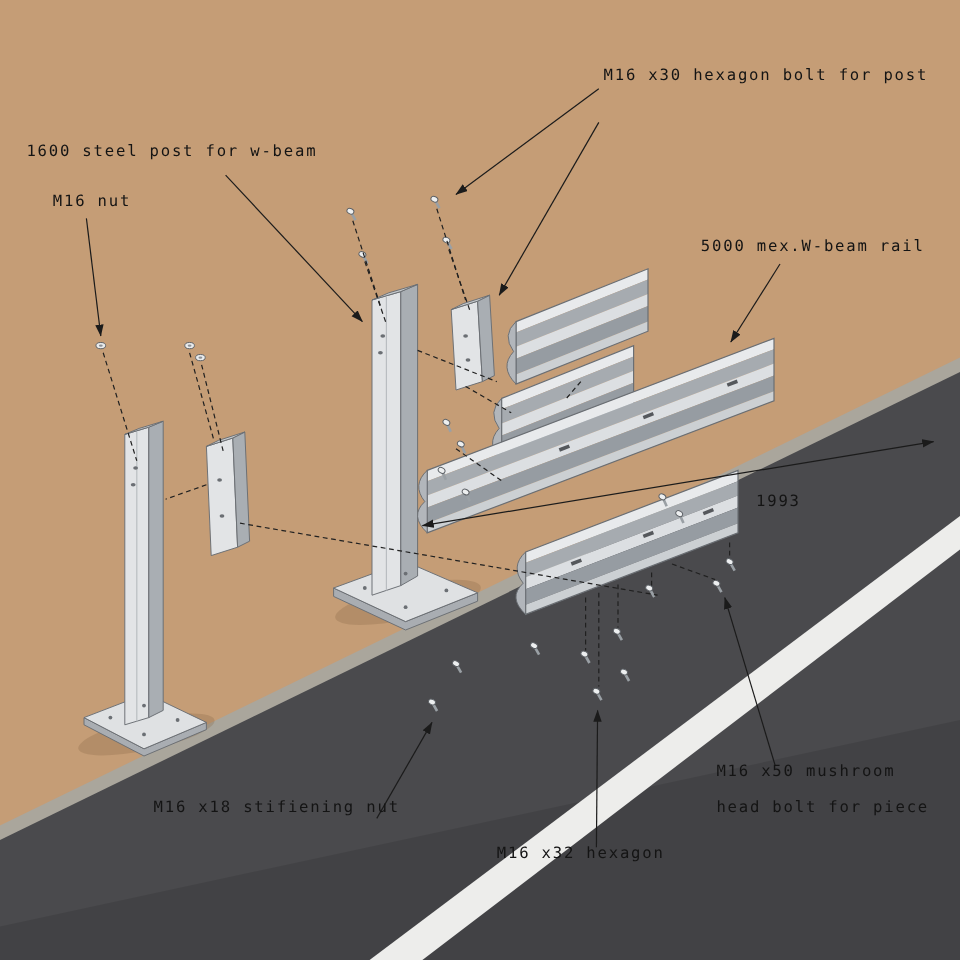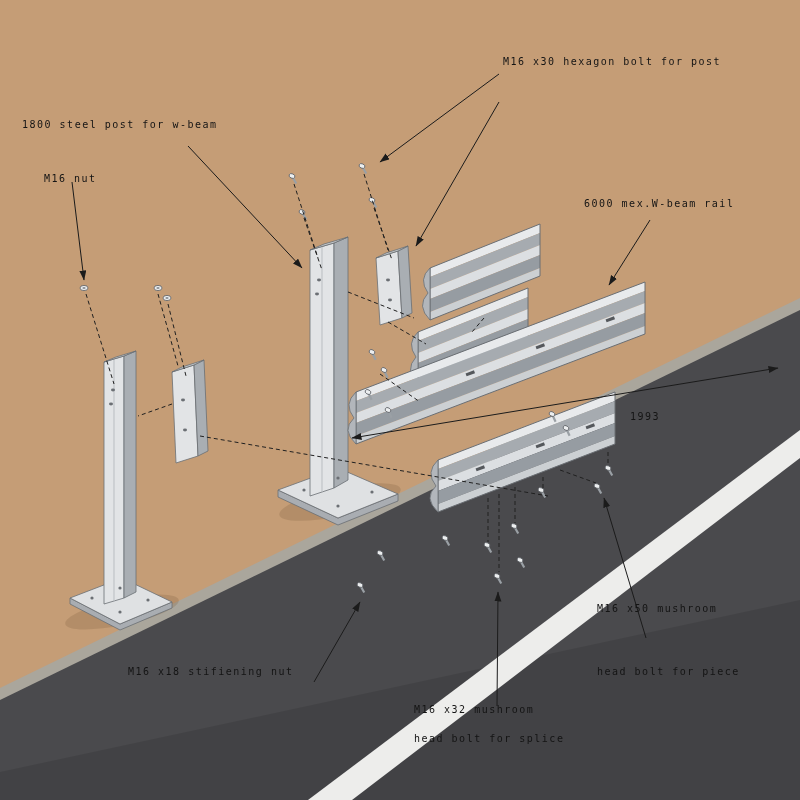--- a/index.html
+++ b/index.html
@@ -5,21 +5,21 @@
   html,body{margin:0;padding:0;background:#fff;}
   .stage{
     position:relative;
     width:800px;height:800px;
     overflow:hidden;
     font-family:"DejaVu Sans Mono","Liberation Mono",monospace;
   }
   .stage svg{position:absolute;left:0;top:0;}
   .label{
     position:absolute;
-    font-size:10px;
+    font-size:13px;
     letter-spacing:1.5px;
     color:#141414;
     white-space:nowrap;
     line-height:1;
   }
 </style>
 </head>
 <body>
 
 <div class="stage">
@@ -210,23 +210,22 @@
     <line x1="499" y1="102" x2="416" y2="246" marker-end="url(#arw)"></line>
     <line x1="650" y1="220" x2="609" y2="285" marker-end="url(#arw)"></line>
     <line x1="314" y1="682" x2="360" y2="602" marker-end="url(#arw)"></line>
     <line x1="497" y1="706" x2="498" y2="592" marker-end="url(#arw)"></line>
     <line x1="646" y1="638" x2="604" y2="498" marker-end="url(#arw)"></line>
     <line x1="352" y1="438" x2="778" y2="368" marker-start="url(#arw)" marker-end="url(#arw)"></line>
   </g>
 </svg>
 
 <div class="label" style="left:503px;top:57px">M16 x30 hexagon bolt for post</div>
-<div class="label" style="left:22px;top:120px">1800 steel post for w-beam</div>
-<div class="label" style="left:44px;top:174px">M16 nut</div>
-<div class="label" style="left:584px;top:199px">6000 mex.W-beam rail</div>
+<div class="label" style="left:22px;top:120px">1600 steel post for w-beam</div>
+<div class="label" style="left:44px;top:162px">M16 nut</div>
+<div class="label" style="left:584px;top:199px">5000 mex.W-beam rail</div>
 <div class="label" style="left:630px;top:412px">1993</div>
 <div class="label" style="left:128px;top:667px">M16 x18 stifiening nut</div>
-<div class="label" style="left:414px;top:705px">M16 x32 mushroom</div>
-<div class="label" style="left:414px;top:734px">head bolt for splice</div>
-<div class="label" style="left:597px;top:604px">M16 x50 mushroom</div>
+<div class="label" style="left:414px;top:705px">M16 x32 hexagon</div>
+<div class="label" style="left:597px;top:637px">M16 x50 mushroom</div>
 <div class="label" style="left:597px;top:667px">head bolt for piece</div>
 
 </div>
 
 </body></html>

